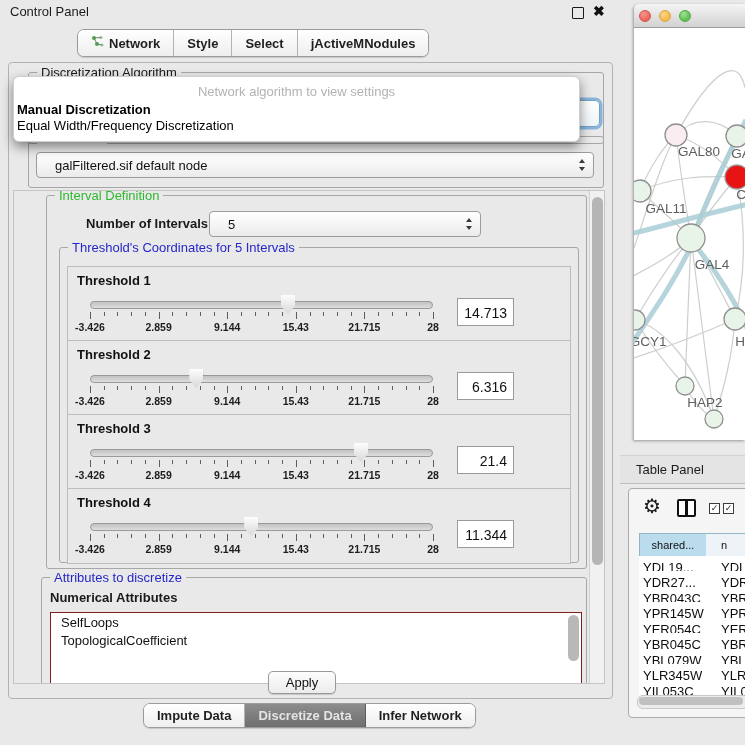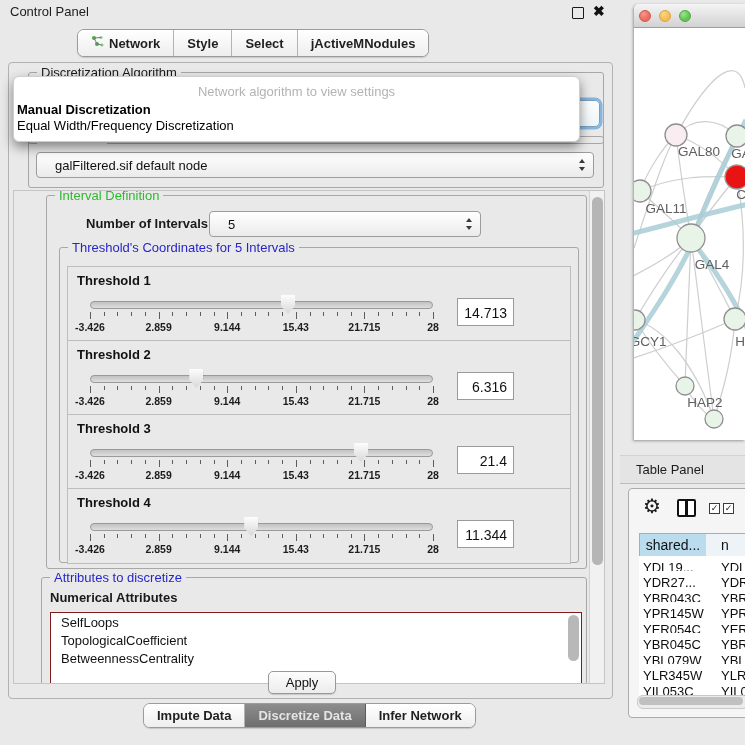--- a/index.html
+++ b/index.html
@@ -59,21 +59,21 @@
   .netbar{position:absolute;left:0;top:0;width:111px;height:23px;background:linear-gradient(#f4f4f4,#d2d2d2);border-bottom:1px solid #9e9e9e}
   .tl{position:absolute;top:5.5px;width:12px;height:12px;border-radius:50%;box-sizing:border-box}
   .canvas{position:absolute;left:0;top:24px;width:111px;height:412px;background:#fff}
   .tp-head{left:620px;top:455px;width:125px;height:27px;background:#e4e4e4;border-top:1px solid #d2d2d2;border-bottom:1px solid #bdbdbd}
   .tp-head .t{position:absolute;left:16px;top:6px;font-size:13px;color:#1c1c1c}
   .tp-body{left:628px;top:488px;width:120px;height:228px;border:1px solid #ababab;border-radius:4px;background:#f5f5f5;overflow:hidden}
   .gear{position:absolute;left:14px;top:5px;font-size:20px;color:#1a1a1a}
   .spliticon{position:absolute;left:48px;top:10px;width:15px;height:14px;border:2px solid #111;border-radius:2px;
              background:linear-gradient(90deg,#fff 42%,#111 42%,#111 58%,#fff 58%)}
   .cb{position:absolute;top:14px;width:9px;height:9px;border:1.5px solid #3b3b3b;font-size:9px;line-height:8px;text-align:center;color:#222;background:#fff}
-  .thead{position:absolute;height:36px;box-sizing:border-box;font-size:14px;color:#111;text-align:center;line-height:22px;border:1px solid #8fb5c9}
+  .thead{position:absolute;height:36px;box-sizing:border-box;font-size:11px;color:#111;text-align:center;line-height:22px;border:1px solid #8fb5c9}
   .trow{position:absolute;left:10px;width:200px;height:15.5px;font-size:13px;color:#0d0d0d;background:#fff;white-space:nowrap}
   .trow span{position:absolute;top:4px}
   .hscroll{position:absolute;left:8px;top:206px;width:110px;height:12px;background:#ececec;border:1px solid #c9c9c9;border-radius:6px}
   .hscroll .thumb{position:absolute;left:1px;top:1px;width:104px;height:8px;background:#c0c0c0;border-radius:5px}
   svg text{font-family:"Liberation Sans",sans-serif}
 </style>
 </head>
 <body>
 
 <div class="abs titlebar">
@@ -306,21 +306,20 @@
       </div>
     </div>
 
   <div class="gbox" style="left:27px;top:386px;width:544px;height:150px">
     <div class="glabel blue">Attributes to discretize</div>
     <div class="abs" style="left:8px;top:12px;font-size:13px;font-weight:700">Numerical Attributes</div>
     <div class="attrlist" style="left:8px;top:34px;width:530px;height:90px">
       <div id="attr-items">
           <div class="li">SelfLoops</div>
           <div class="li">TopologicalCoefficient</div>
-          <div class="li">BetweennessCentrality</div>
         </div>
       <div class="listscroll"></div>
     </div>
   </div>
 
   <div class="vscroll">
     <div class="thumb"></div>
   </div>
 </div>
 

